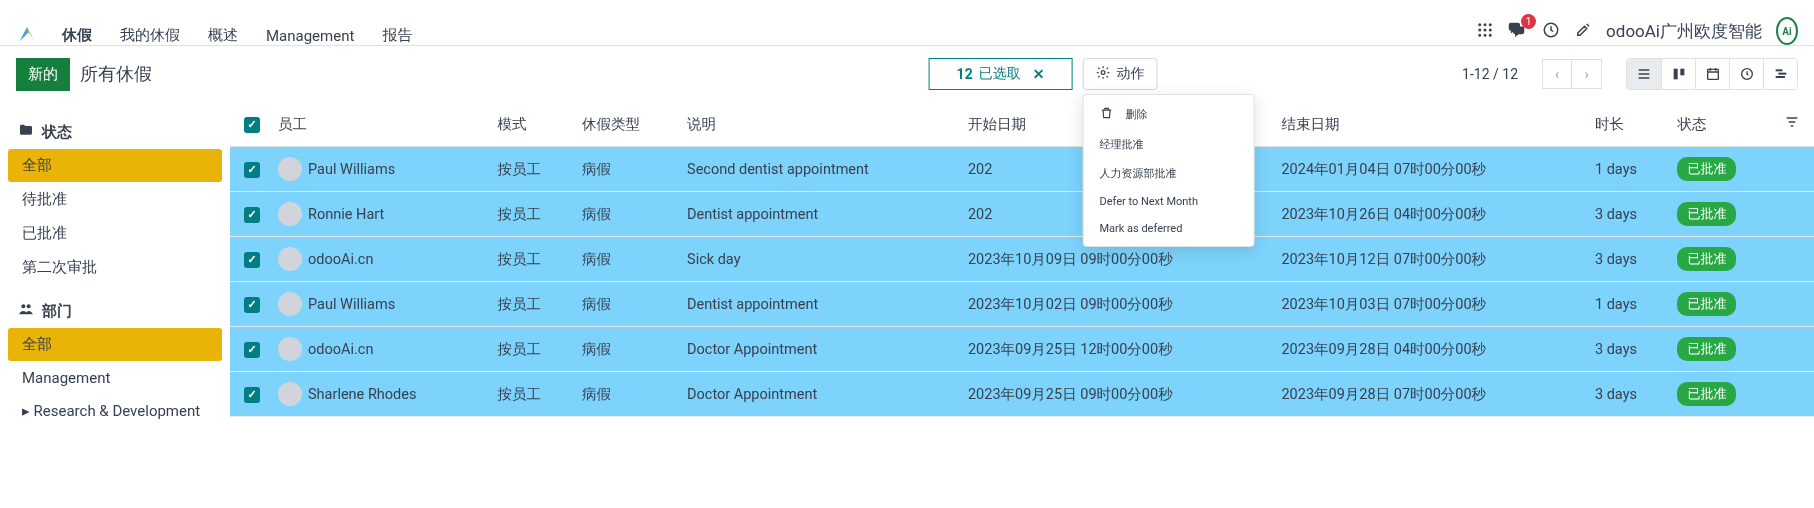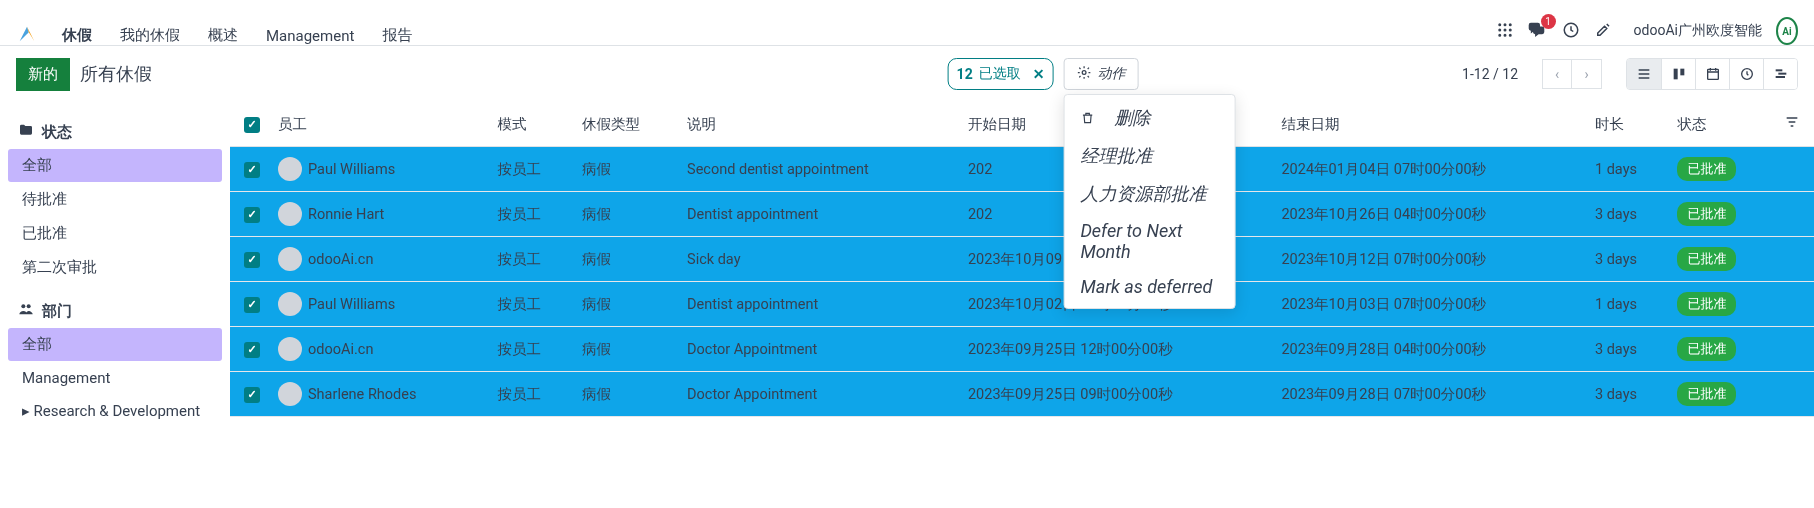--- a/index.html
+++ b/index.html
@@ -5,55 +5,55 @@
 * { margin:0; padding:0; box-sizing:border-box; font-family:-apple-system,BlinkMacSystemFont,"Segoe UI",Roboto,sans-serif; }
 body { background:#fff; color:#374151; font-size:14px; width:1814px; }
 .topnav { height:46px; display:flex; align-items:flex-end; padding:0 16px; border-bottom:1px solid #dee2e6; }
 .logo { width:22px; height:22px; margin-right:10px; }
 .logo svg { width:100%; height:100%; }
 .nav-item { padding:0 14px; font-size:15px; cursor:pointer; color:#374151; }
 .nav-item.active { font-weight:600; }
 .right-icons { margin-left:auto; display:flex; align-items:center; gap:14px; }
 .icon-btn { position:relative; cursor:pointer; color:#374151; }
 .badge-red { position:absolute; top:-6px; right:-8px; background:#dc3545; color:#fff; font-size:10px; width:15px; height:15px; border-radius:50%; display:flex; align-items:center; justify-content:center; }
-.user-name { font-size:14px; margin-left:8px; }
+.user-name { font-size:17px; margin-left:0; }
 .toolbar { height:56px; display:flex; align-items:center; padding:0 16px; position:relative; }
 .btn-new { background:#15803d; color:#fff; padding:7px 12px; font-size:15px; border:none; cursor:pointer; }
 .breadcrumb-title { font-size:18px; margin-left:10px; }
 .center-controls { position:absolute; left:50%; transform:translateX(-50%); display:flex; gap:10px; align-items:center; }
-.selection-pill { border:1.5px solid #017e84; border-radius:9px; padding:6px 8px; display:flex; align-items:center; gap:6px; color:#017e84; font-size:14px; }
+.selection-pill { border:1.5px solid #017e84; border-radius:0; padding:6px 27px; display:flex; align-items:center; gap:6px; color:#017e84; font-size:14px; }
 .selection-pill .count { font-weight:700; }
 .selection-pill .close { margin-left:6px; cursor:pointer; font-weight:700; }
 .action-btn { border:1px solid #cfd4da; border-radius:4px; padding:6px 12px; display:flex; align-items:center; gap:6px; cursor:pointer; background:#fff; }
 .pager-view { margin-left:auto; display:flex; align-items:center; gap:24px; }
 .pager-text { font-size:14px; color:#374151; }
 .pager-arrows { display:flex; }
 .pager-arrow { width:30px; height:30px; border:1px solid #dee2e6; display:flex; align-items:center; justify-content:center; cursor:pointer; color:#9ca3af; }
 .pager-arrow + .pager-arrow { border-left:none; }
 .view-switch { display:flex; border:1px solid #dee2e6; border-radius:4px; overflow:hidden; }
 .view-btn { width:34px; height:30px; display:flex; align-items:center; justify-content:center; cursor:pointer; background:#fff; }
 .view-btn + .view-btn { border-left:1px solid #dee2e6; }
 .view-btn.active { background:#e9ecef; }
 .main { display:flex; }
 .sidebar { width:230px; padding:14px 8px; }
 .side-group-title { display:flex; align-items:center; gap:8px; font-weight:700; padding:6px 10px; font-size:15px; }
 .side-item { padding:7px 14px; cursor:pointer; font-size:15px; border-radius:3px; margin:1px 0; }
-.side-item.active { background:#c4b5fd; }
+.side-item.active { background:#eab308; }
 .content { flex:1; }
 table { width:100%; border-collapse:collapse; }
 thead th { text-align:left; font-weight:400; font-size:14.5px; padding:12px 8px; border-bottom:1px solid #dee2e6; }
 tbody td { padding:10px 8px; font-size:14.5px; border-bottom:1px solid #e5e7eb; }
-tbody tr.selected { background:#0ea5e9;padding-left:23px; }
+tbody tr.selected { background:#7dd3fc;padding-left:23px; }
 .checkbox { width:16px; height:16px; background:#017e84; border-radius:3px; display:inline-flex; align-items:center; justify-content:center; }
 .checkbox::after { content:"✓"; color:#fff; font-size:11px; font-weight:700; }
 .avatar { width:24px; height:24px; border-radius:50%; background:#d1d5db; display:inline-block; vertical-align:middle; margin-right:6px; }
 .emp-cell { display:flex; align-items:center; }
 .status-badge { background:#28a745; color:#fff; padding:3px 10px; border-radius:10px; font-size:13px; display:inline-block; }
 .action-menu { position:absolute; top:36px; left:128px; background:#fff; border:1px solid #dee2e6; border-radius:4px; box-shadow:0 4px 16px rgba(0,0,0,0.12); z-index:100; min-width:172px; padding:4px 0; }
-.action-menu-item { padding:7px 16px; cursor:pointer; display:flex; align-items:center; gap:20px; font-size:18px; }
+.action-menu-item { padding:7px 16px; cursor:pointer; display:flex; align-items:center; gap:12px; font-size:11px; }
 .th-check { width:40px; padding-left:14px !important; }
 .filter-icon-cell { width:30px; text-align:right; padding-right:14px !important; }
 .ai-badge{width:22px;height:28px;border:2px solid #1e8449;border-radius:50%;display:inline-flex;align-items:center;justify-content:center;color:#1e8449;font-size:10px;font-weight:700;}
 </style>
 </head>
 <body>
 
 <div class="topnav">
   <span class="logo">
     <svg viewBox="0 0 24 24">
@@ -99,21 +99,21 @@
 
 <div class="toolbar">
   <button class="btn-new">新的</button>
   <span class="breadcrumb-title">所有休假</span>
   <div class="center-controls" style="position:relative;">
     <div class="selection-pill">
       <span class="count">12</span>
       <span>已选取</span>
       <span class="close">✕</span>
     </div>
-    <div style="position:relative;font-style:italic;">
+    <div style="position:relative;">
       <div class="action-btn">
         <span><svg width="15" height="15" viewBox="0 0 24 24" fill="none" stroke="currentColor" stroke-width="2">
               <circle cx="12" cy="12" r="3"></circle>
               <path d="M12 2v3M12 19v3M4.2 4.2l2.1 2.1M17.7 17.7l2.1 2.1M2 12h3M19 12h3M4.2 19.8l2.1-2.1M17.7 6.3l2.1-2.1"></path>
             </svg></span>
         <span>动作</span>
       </div>
       <div class="action-menu" style="left:0;">
         <div class="action-menu-item">
           <span><svg width="14" height="14" viewBox="0 0 24 24" fill="none" stroke="currentColor" stroke-width="2">

